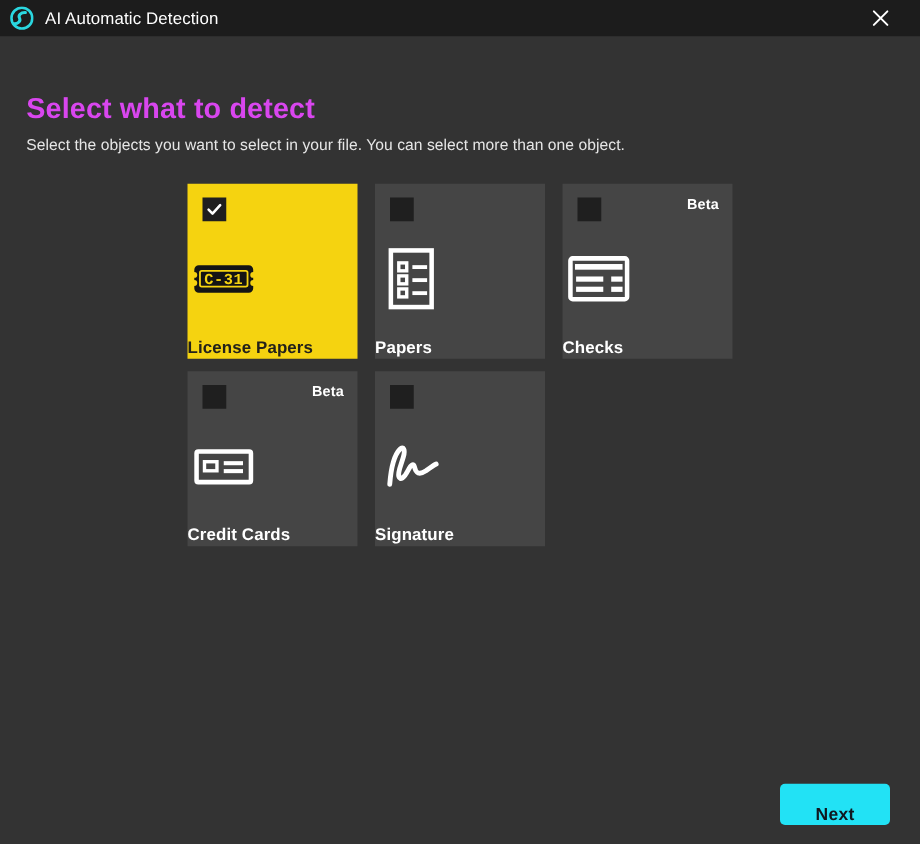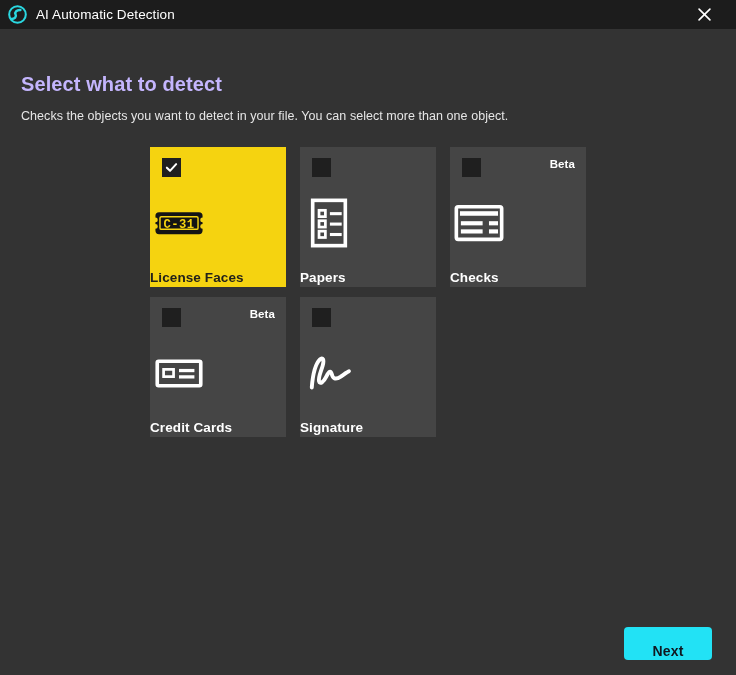--- a/index.html
+++ b/index.html
@@ -49,22 +49,22 @@
   .close-btn svg { display:block; }
 
   
   .dialog-body {
     position: relative;
     height: 646px;
     box-sizing: border-box;
     padding: 0;
   }
   .heading {
-    color: #c4b5fd;
-    font-size: 20px;
+    color: #d946ef;
+    font-size: 23px;
     font-weight: bold;
     position: absolute;
     left: 21px;
     top: 44px;
     letter-spacing: 0.1px;
   }
   .subheading {
     color: #e6e6e6;
     font-size: 12.5px;
     position: absolute;
@@ -174,40 +174,40 @@
   <span class="close-btn">
     <svg width="13" height="13" viewBox="0 0 12 12">
       <path d="M1 1 L11 11 M11 1 L1 11" stroke="#ffffff" stroke-width="1.5" stroke-linecap="round"></path>
     </svg>
   </span>
 </div>
 
 <div class="dialog-body">
 
   <div class="heading">Select what to detect</div>
-  <div class="subheading">Checks the objects you want to detect in your file. You can select more than one object.</div>
+  <div class="subheading">Select the objects you want to select in your file. You can select more than one object.</div>
 
   <div class="grid">
 
 
 
     <div class="card selected">
       <div class="checkbox checked">
         <svg width="13" height="13" viewBox="0 0 14 14">
             <path d="M2 7.2 L5.4 10.6 L12 3.4" fill="none" stroke="#fff" stroke-width="2.2" stroke-linecap="round" stroke-linejoin="round"></path>
           </svg>
       </div>
       <div class="icon-wrap">
         <svg width="58" height="58" viewBox="0 0 64 64">
           <path d="M10 20 h44 a4 4 0 0 1 4 4 v2 a2.6 2.6 0 0 0 0 5.2 v2 a2.6 2.6 0 0 0 0 5.2 v2 a4 4 0 0 1 -4 4 h-44 a4 4 0 0 1 -4 -4 v-2 a2.6 2.6 0 0 0 0 -5.2 v-2 a2.6 2.6 0 0 0 0 -5.2 v-2 a4 4 0 0 1 4 -4 z" fill="#141414"></path>
           <rect x="11" y="25" width="42" height="14" rx="1.6" fill="none" stroke="#f5d310" stroke-width="1.6"></rect>
           <text x="32" y="37" text-anchor="middle" font-family="'Liberation Mono', monospace" font-size="13.5" font-weight="bold" fill="#f5d310" letter-spacing="0.5">C-31</text>
         </svg>
       </div>
-      <div class="card-label">License Faces</div>
+      <div class="card-label">License Papers</div>
     </div>
 
     <div class="card">
       <div class="checkbox">
         
       </div>
       <div class="icon-wrap">
         <svg width="58" height="58" viewBox="0 0 64 64">
           <rect x="14" y="7" width="36" height="50" fill="none" stroke="#fff" stroke-width="4"></rect>
           <rect x="21" y="18" width="7" height="7" fill="none" stroke="#fff" stroke-width="3"></rect>

